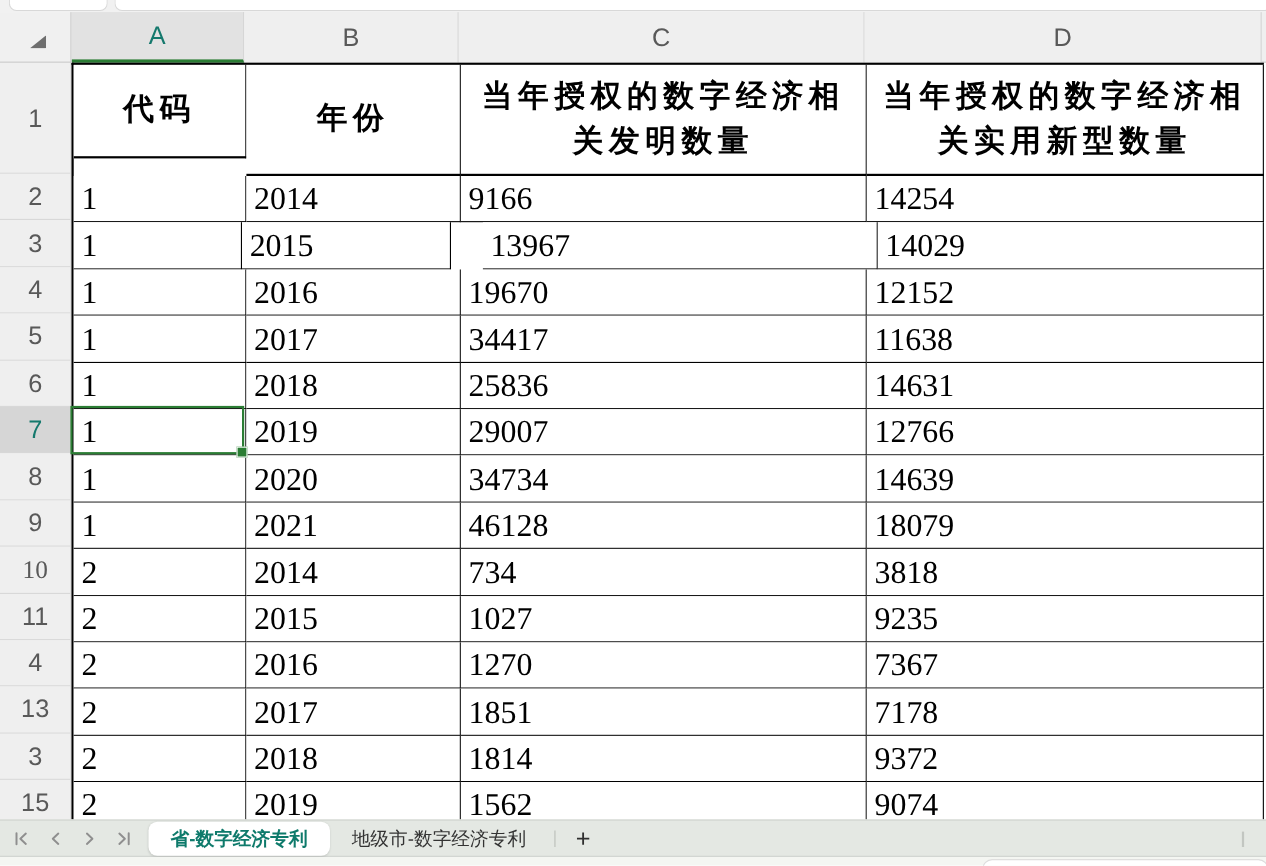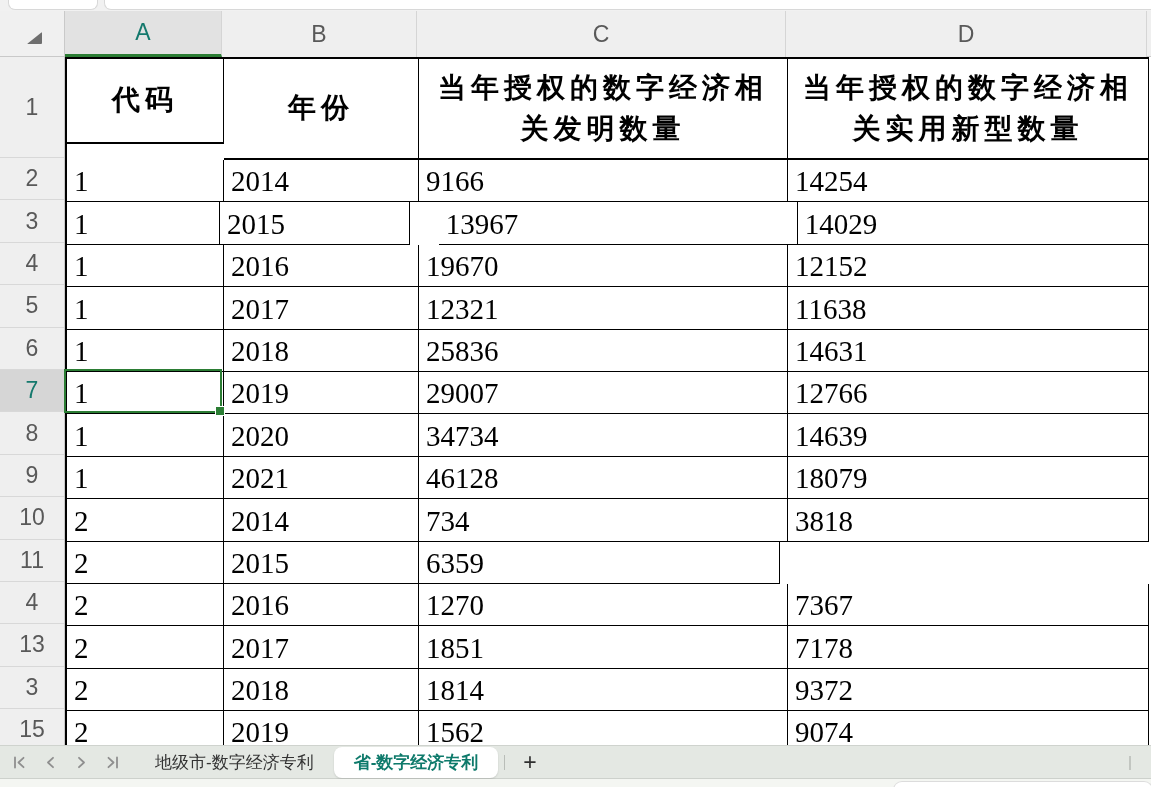--- a/index.html
+++ b/index.html
@@ -85,21 +85,21 @@
   <div class="rowheaders" id="rowheaders">
       <div class="rowh" style="height: 101px;">1</div>
       <div class="rowh" style="height: 42.4px;">2</div>
       <div class="rowh" style="height: 42.4px;">3</div>
       <div class="rowh" style="height: 42.4px;">4</div>
       <div class="rowh" style="height: 42.4px;">5</div>
       <div class="rowh" style="height: 42.4px;">6</div>
       <div class="rowh sel" style="height: 42.4px;">7</div>
       <div class="rowh" style="height: 42.4px;">8</div>
       <div class="rowh" style="height: 42.4px;">9</div>
-      <div class="rowh" style="height: 42.4px;">10</div>
+      <div class="rowh" style="height: 42.4px; font-family: Liberation Serif, serif;">10</div>
       <div class="rowh" style="height: 42.4px;">11</div>
       <div class="rowh" style="height: 42.4px;">4</div>
       <div class="rowh" style="height: 42.4px;">13</div>
       <div class="rowh" style="height: 42.4px;">3</div>
       <div class="rowh" style="height: 42.4px;">15</div>
     </div>
   <div class="cells" id="cells">
       <div class="cellrow">
         <div class="cell hdr" style="width: 157px; height: 85px; font-family: Liberation Serif, serif;">代码</div>
         <div class="cell hdr" style="width: 195px; height: 101px;">年份</div>
@@ -120,21 +120,21 @@
       </div>
       <div class="cellrow">
         <div class="cell data" style="width: 157px; height: 42.4px;">1</div>
         <div class="cell data" style="width: 195px; height: 42.4px;">2016</div>
         <div class="cell data" style="width: 369px; height: 42.4px;">19670</div>
         <div class="cell data" style="width: 361px; height: 42.4px;">12152</div>
       </div>
       <div class="cellrow">
         <div class="cell data" style="width: 157px; height: 42.4px;">1</div>
         <div class="cell data" style="width: 195px; height: 42.4px;">2017</div>
-        <div class="cell data" style="width: 369px; height: 42.4px;">12321</div>
+        <div class="cell data" style="width: 369px; height: 42.4px;">34417</div>
         <div class="cell data" style="width: 361px; height: 42.4px;">11638</div>
       </div>
       <div class="cellrow">
         <div class="cell data" style="width: 157px; height: 42.4px;">1</div>
         <div class="cell data" style="width: 195px; height: 42.4px;">2018</div>
         <div class="cell data" style="width: 369px; height: 42.4px;">25836</div>
         <div class="cell data" style="width: 361px; height: 42.4px;">14631</div>
       </div>
       <div class="cellrow">
         <div class="cell data" style="width: 157px; height: 42.4px;">1</div>
@@ -156,21 +156,22 @@
       </div>
       <div class="cellrow">
         <div class="cell data" style="width: 157px; height: 42.4px;">2</div>
         <div class="cell data" style="width: 195px; height: 42.4px;">2014</div>
         <div class="cell data" style="width: 369px; height: 42.4px;">734</div>
         <div class="cell data" style="width: 361px; height: 42.4px;">3818</div>
       </div>
       <div class="cellrow">
         <div class="cell data" style="width: 157px; height: 42.4px;">2</div>
         <div class="cell data" style="width: 195px; height: 42.4px;">2015</div>
-        <div class="cell data" style="width: 361px; height: 42.4px;">6359</div>
+        <div class="cell data" style="width: 369px; height: 42.4px;">1027</div>
+        <div class="cell data" style="width: 361px; height: 42.4px;">9235</div>
       </div>
       <div class="cellrow">
         <div class="cell data" style="width: 157px; height: 42.4px;">2</div>
         <div class="cell data" style="width: 195px; height: 42.4px;">2016</div>
         <div class="cell data" style="width: 369px; height: 42.4px;">1270</div>
         <div class="cell data" style="width: 361px; height: 42.4px;">7367</div>
       </div>
       <div class="cellrow">
         <div class="cell data" style="width: 157px; height: 42.4px;">2</div>
         <div class="cell data" style="width: 195px; height: 42.4px;">2017</div>
@@ -215,22 +216,22 @@
           <path d="M5 2.8 L10 7.5 L5 12.2" fill="none" stroke="#8f8f8f" stroke-width="1.8" stroke-linecap="round" stroke-linejoin="round"></path>
         </svg>
     </span>
     <span class="navbtn">
       <svg width="15" height="15" viewBox="0 0 15 15">
           <path d="M3.5 2.8 L8.5 7.5 L3.5 12.2 M12 2.5 V12.5" fill="none" stroke="#8f8f8f" stroke-width="1.8" stroke-linecap="round" stroke-linejoin="round"></path>
         </svg>
     </span>
   </div>
   <div class="tabs" id="tabs">
+      <div class="tab active">省-数字经济专利</div>
       <div class="tab">地级市-数字经济专利</div>
-      <div class="tab active">省-数字经济专利</div>
     </div>
   <div class="tabdiv"></div>
   <div class="addsheet">+</div>
   <div class="tabbar-rdiv"></div>
 </div>
 
 <div class="status-strip">
   <div class="status-round"></div>
 </div>
 

